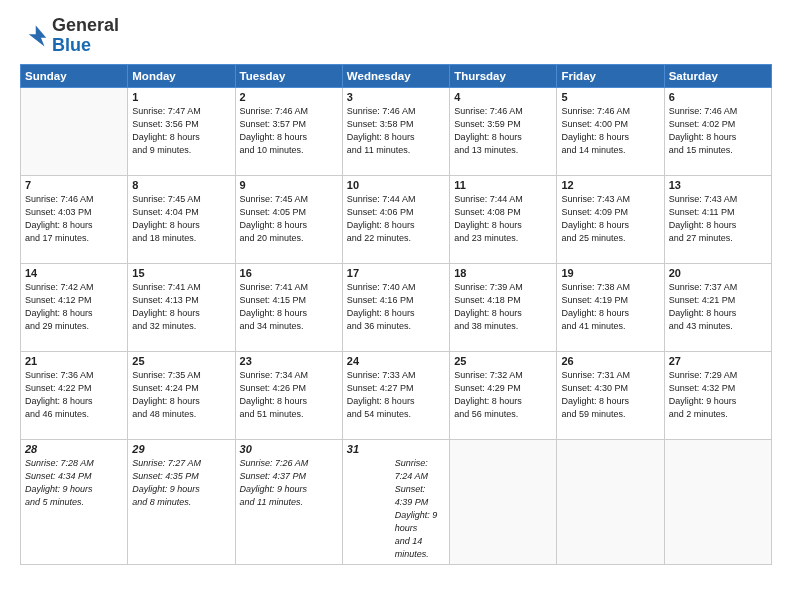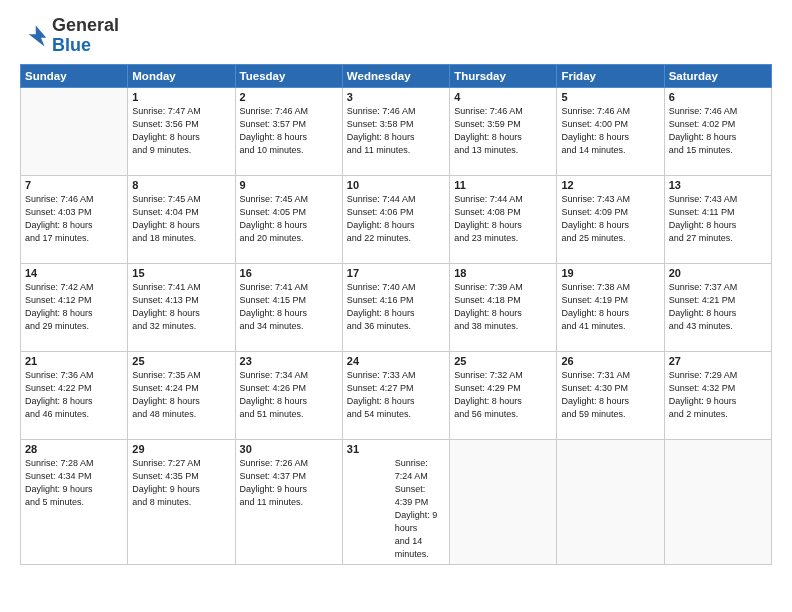--- a/index.html
+++ b/index.html
@@ -69,20 +69,21 @@
     tbody tr td {
       border: 1px solid #ccc;
       vertical-align: top;
       padding: 3px 4px;
       font-size: 9.5px;
       color: #222;
       height: 88px;
     }
     tbody tr:last-child td {
       height: 80px;
+      font-style: italic;
     }
     .day-num {
       font-size: 11px;
       font-weight: bold;
       display: block;
       margin-bottom: 2px;
     }
     .day-info {
       font-size: 9px;
       line-height: 1.45;

